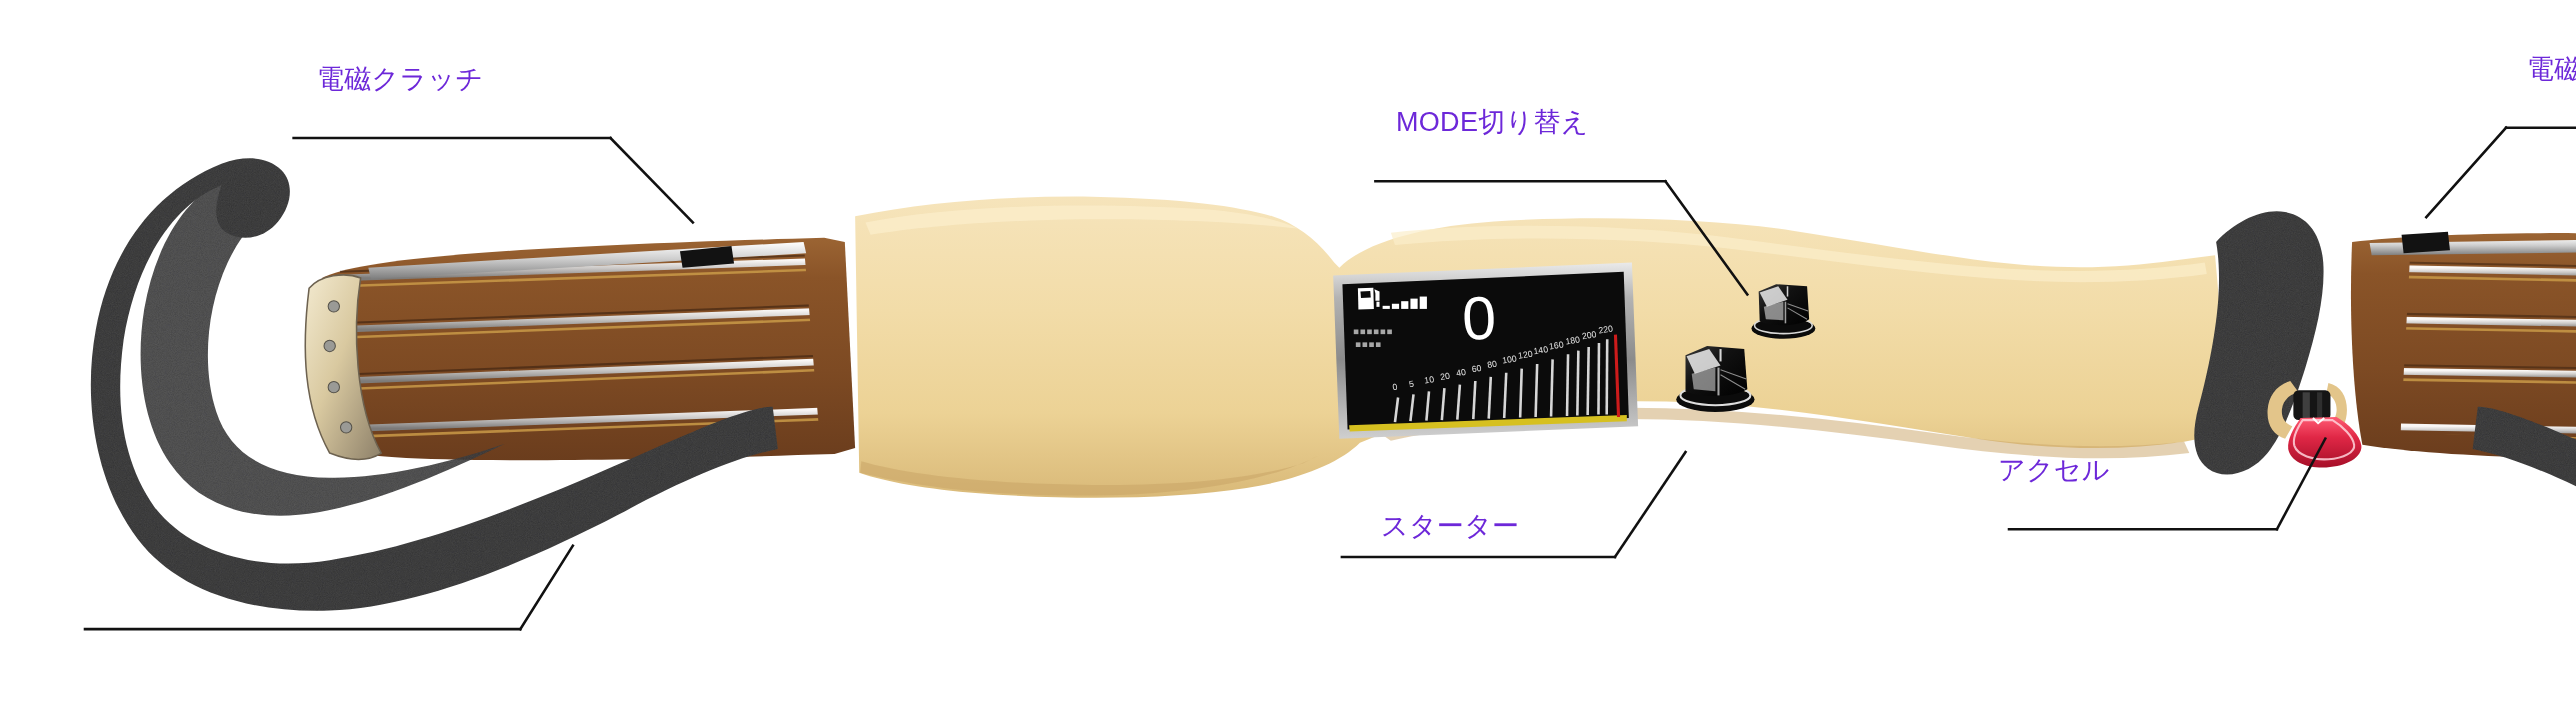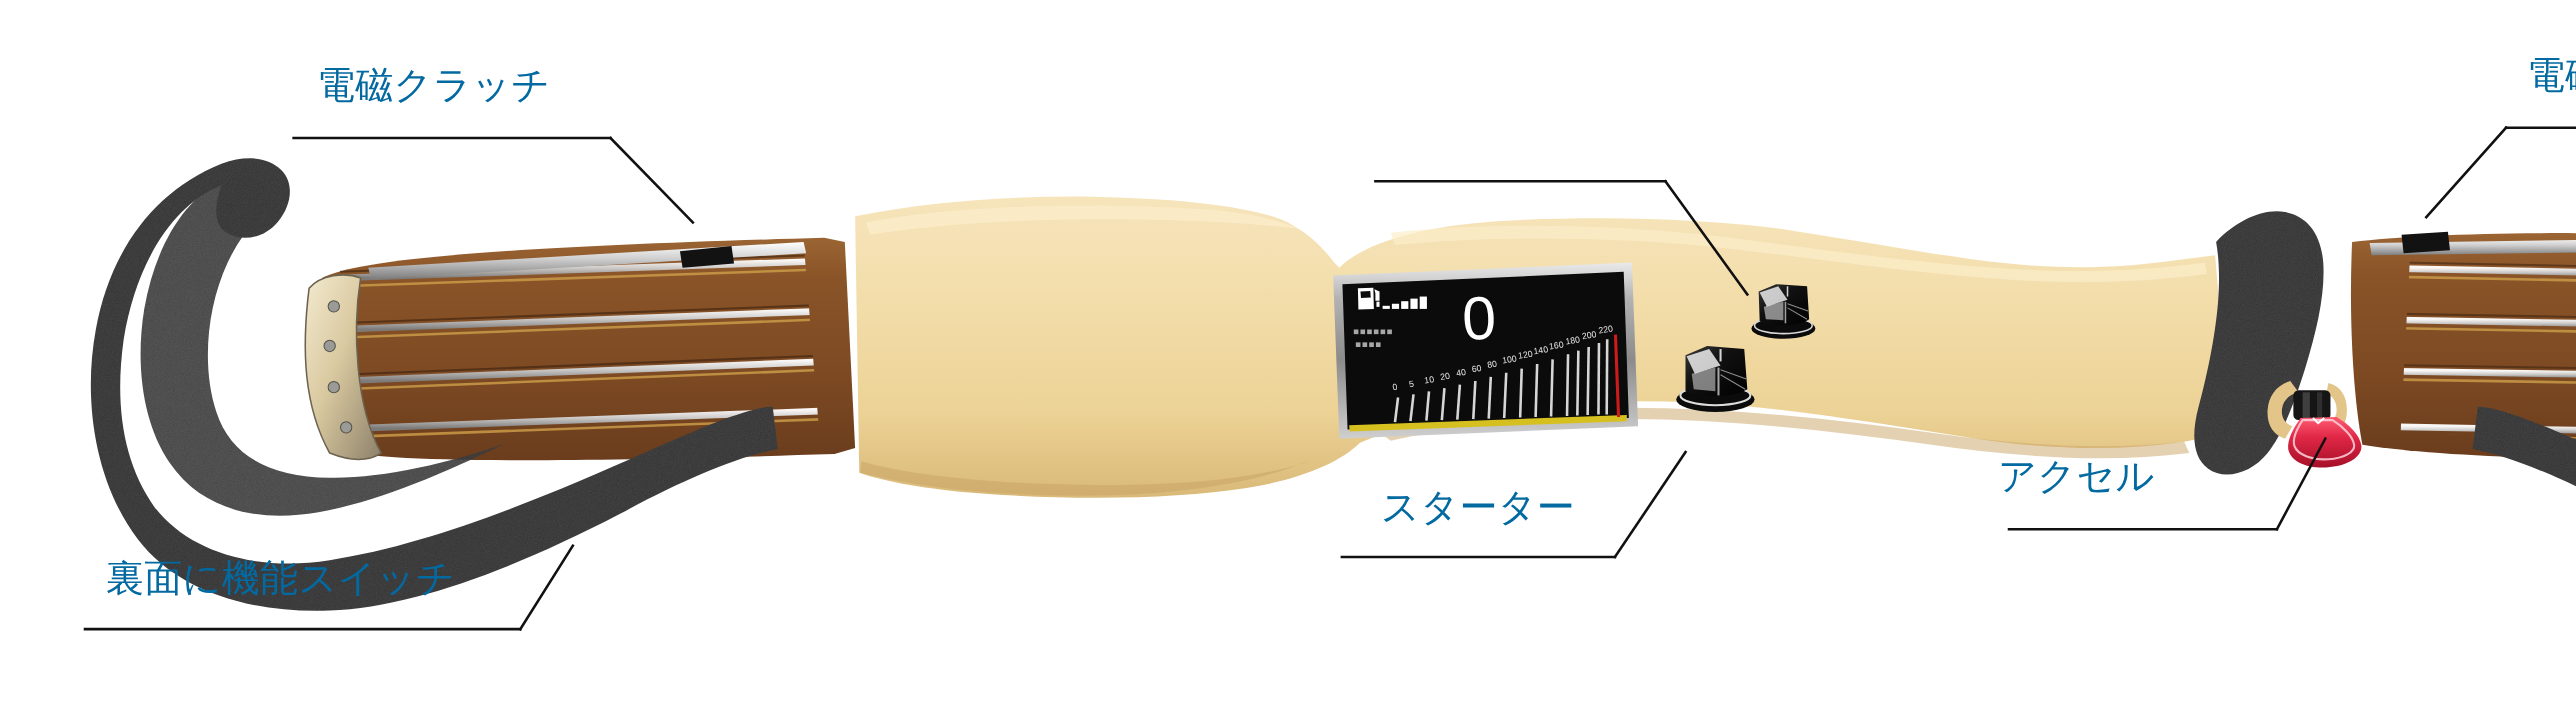--- a/index.html
+++ b/index.html
@@ -26,23 +26,23 @@
   }
   .callout {
     position: absolute;
     white-space: nowrap;
     color: #111111;
     font-weight: 400;
     letter-spacing: 0.3px;
   }
   .callout-text {
     display: block;
-    font-size: 38px;
+    font-size: 27px;
     line-height: 1.0;
-    color: #0369a1;
+    color: #6d28d9;
   }
   
   #leaders {
     position: absolute;
     left: 0;
     top: 0;
     width: 3251px;
     height: 728px;
     pointer-events: none;
   }
@@ -412,26 +412,26 @@
 
       <line x1="4865" y1="248" x2="5482" y2="248"></line>
       <line x1="4865" y1="248" x2="4710" y2="422"></line>
     </g>
   </svg>
 
   <div class="callout" style="left:317px; top:66px;">
     <span class="callout-text">電磁クラッチ</span>
   </div>
 
-  <div class="callout" style="left:106px; top:559px;">
-    <span class="callout-text">裏面に機能スイッチ</span>
+
+  <div class="callout" style="left:1396px; top:109px;">
+    <span class="callout-text">MODE切り替え</span>
   </div>
 
-
-  <div class="callout" style="left:1381px; top:488px;">
+  <div class="callout" style="left:1381px; top:513px;">
     <span class="callout-text">スターター</span>
   </div>
 
   <div class="callout" style="left:1998px; top:457px;">
     <span class="callout-text">アクセル</span>
   </div>
 
   <div class="callout" style="left:2527px; top:56px;">
     <span class="callout-text">電磁ブレーキ</span>
   </div>

